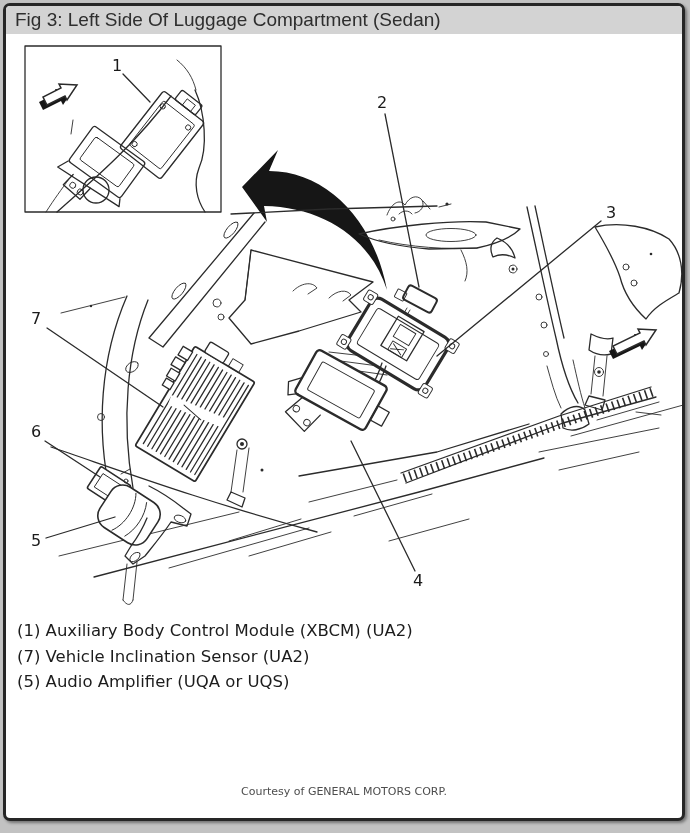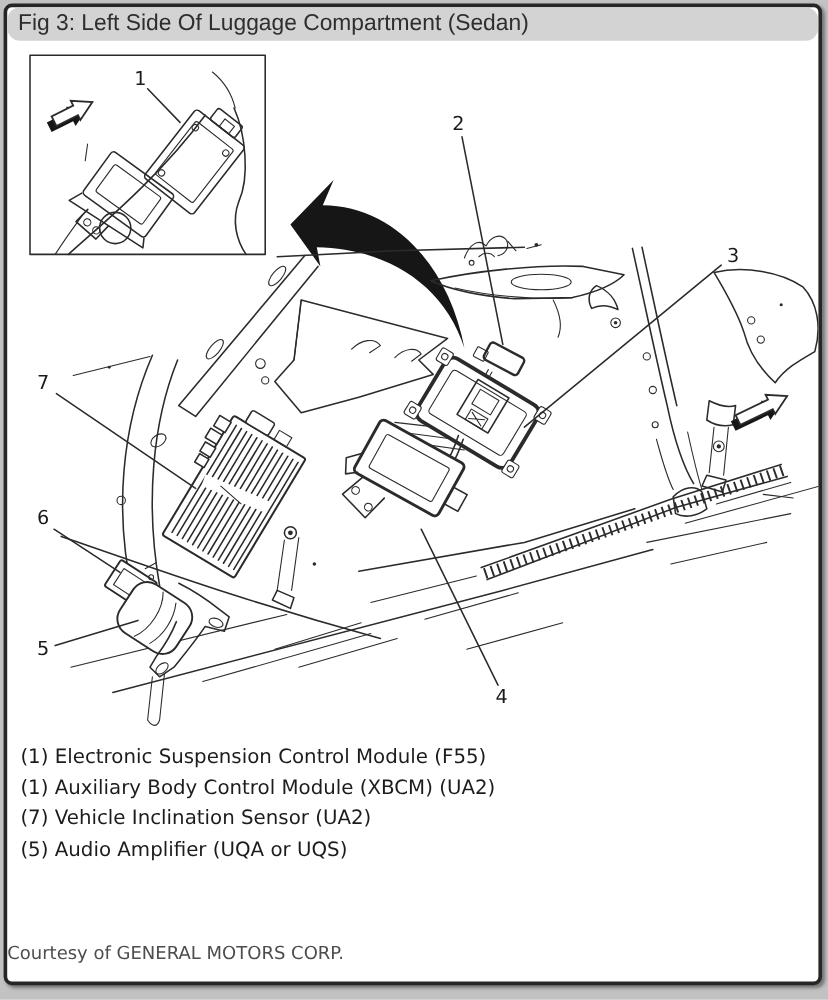--- a/index.html
+++ b/index.html
@@ -4,25 +4,25 @@
 <style>
   :root{
     --page-bg:#c2c2c2; --frame-border:#262626; --titlebar-bg:#d3d3d3;
     --canvas-bg:#ffffff; --ink:#2b2b2b;
   }
   html,body{margin:0;padding:0;}
   body{width:690px;height:833px;font-family:"DejaVu Sans",sans-serif;background:var(--page-bg);}
   .page{position:relative;width:690px;height:833px;background:var(--page-bg);overflow:hidden;}
   .frame{position:absolute;left:3px;top:3px;right:5px;bottom:12px;border:3px solid var(--frame-border);
          border-radius:7px;background:var(--canvas-bg);box-shadow:2px 2px 3px rgba(0,0,0,.4);overflow:hidden;}
-  .titlebar{height:28px;background:var(--titlebar-bg);display:flex;align-items:center;padding-left:9px;border-radius:11px;}
+  .titlebar{height:28px;background:var(--titlebar-bg);display:flex;align-items:center;padding-left:9px;}
   .titlebar span{font-family:"Liberation Sans",sans-serif;font-size:19px;color:#2e2e2e;}
   svg.fig{position:absolute;left:0;top:28px;width:679px;height:580px;display:block;}
   .legend{position:absolute;left:11px;top:612px;font-size:16.5px;line-height:25.5px;color:#1c1c1c;}
-  .courtesy{position:absolute;left:0;right:0;top:779px;font-size:15px;color:#4d4d4d;}
+  .courtesy{position:absolute;left:0;right:0;top:779px;text-align:center;font-size:11px;color:#4d4d4d;}
   
   .ln{fill:none;stroke:var(--ink);stroke-width:1.3;stroke-linecap:round;stroke-linejoin:round;}
   .thin{stroke-width:0.9;}
   .wfill{fill:#fff;stroke:var(--ink);}
   .blk{fill:#161616;stroke:none;}
   .callout{font-family:"DejaVu Sans",sans-serif;font-size:16px;fill:#1a1a1a;}
 </style>
 </head>
 <body>
 
@@ -251,21 +251,20 @@
       </g>
       <text x="383" y="108" text-anchor="middle" class="callout">2</text>
       <text x="612" y="218" text-anchor="middle" class="callout">3</text>
       <text x="419" y="586" text-anchor="middle" class="callout">4</text>
       <text x="37" y="546" text-anchor="middle" class="callout">5</text>
       <text x="37" y="437" text-anchor="middle" class="callout">6</text>
       <text x="37" y="324" text-anchor="middle" class="callout">7</text>
     </svg>
 
     <div class="legend">
-      <div>(1) Electronic Suspension Control Module (F55)</div>
       <div>(1) Auxiliary Body Control Module (XBCM) (UA2)</div>
       <div>(7) Vehicle Inclination Sensor (UA2)</div>
       <div>(5) Audio Amplifier (UQA or UQS)</div>
     </div>
 
     <div class="courtesy">Courtesy of GENERAL MOTORS CORP.</div>
   </div>
 </div>
 
 </body></html>

